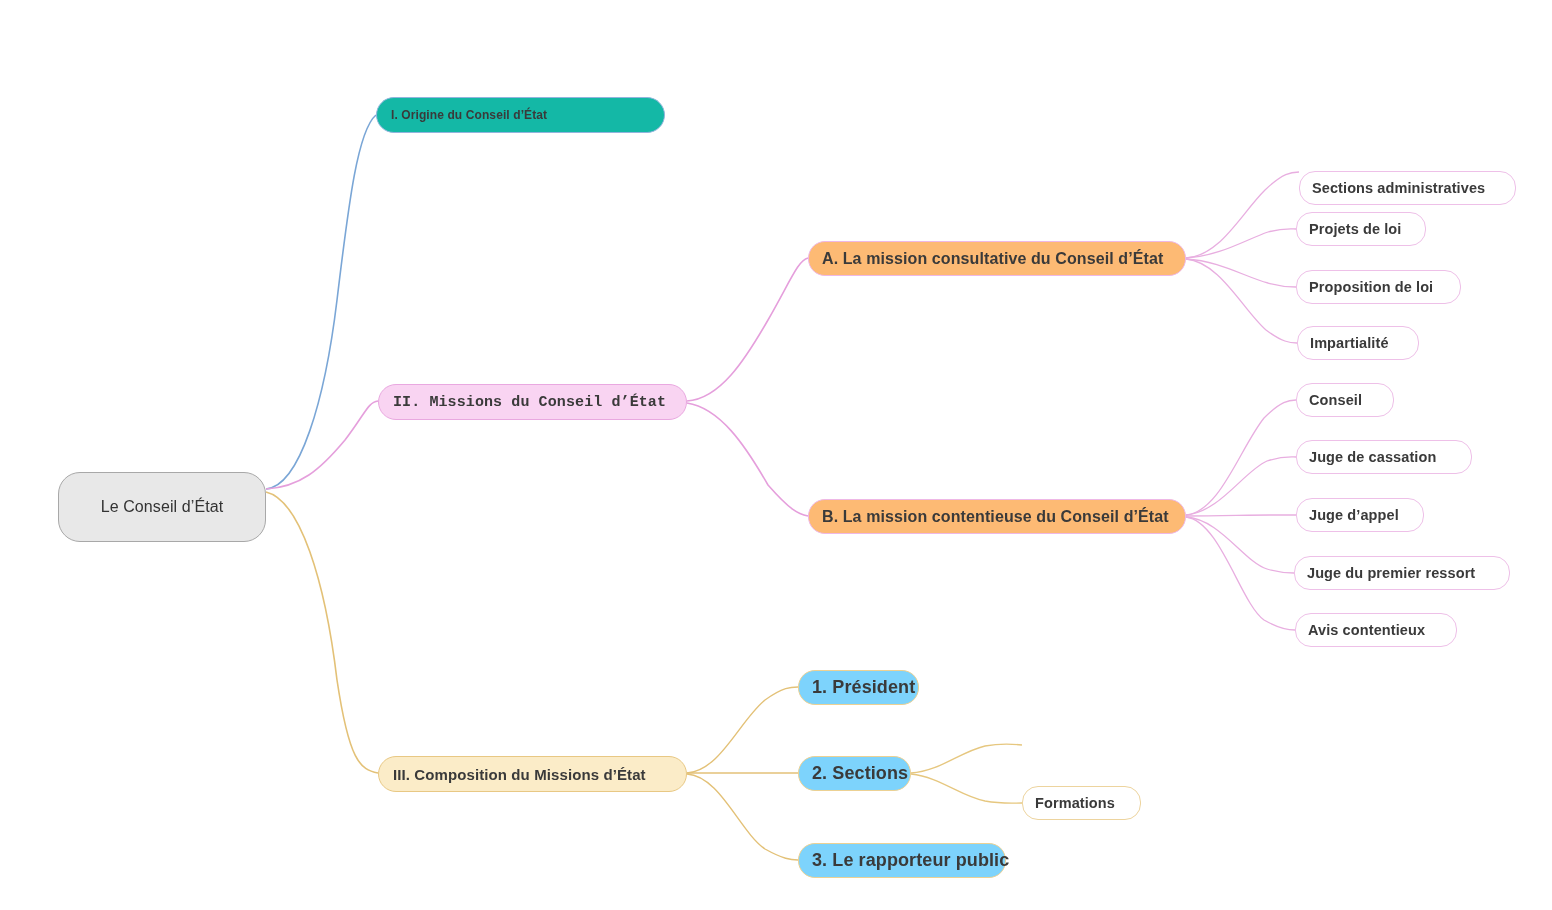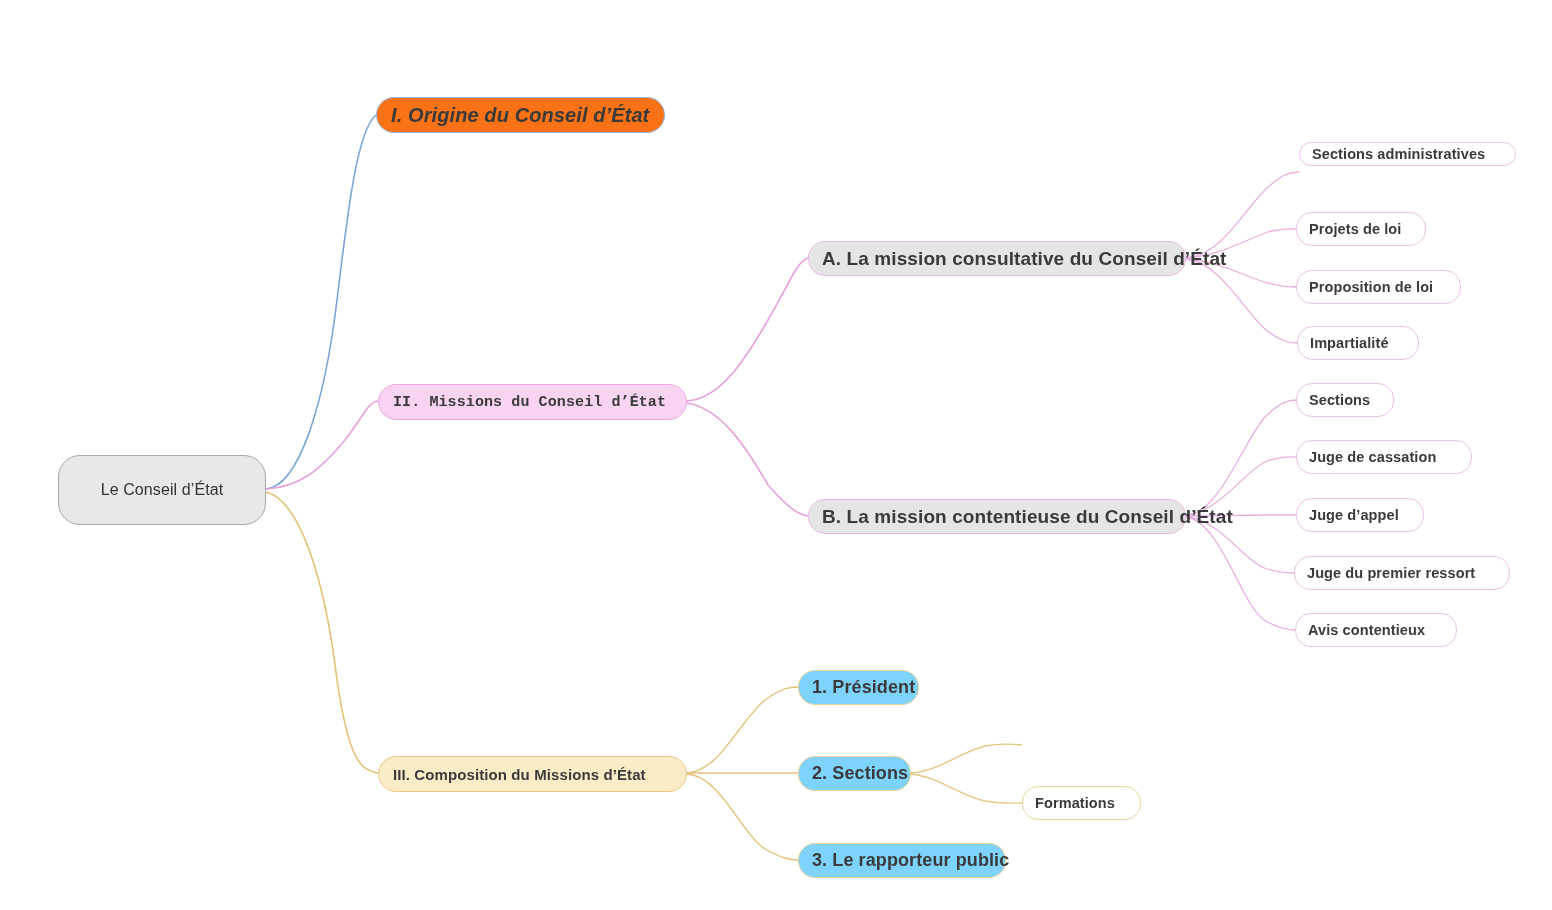--- a/index.html
+++ b/index.html
@@ -48,54 +48,54 @@
 
   
   .n-root {
     background: #e8e8e8;
     border-color: #a8a8a8;
     border-radius: 22px;
     color: #333333;
     font-size: 16px;
     font-weight: normal;
     justify-content: center;
+    margin-top: 17px;
   }
 
   
   .n-l1-blue {
-    background: #f97316;
+    background: #14b8a6;
     border-color: #92b4dd;
     border-radius: 18px;
-    font-size: 20px;
+    font-size: 12px;
     padding-left: 14px;
-    font-style: italic;
   }
   
   .n-l1-pink {
     background: #f9d4f2;
     border-color: #e9a8e0;
     border-radius: 18px;
     font-size: 15px;
     padding-left: 14px;
   }
   
   .n-l1-orange {
     background: #fbecc8;
     border-color: #e8c884;
     border-radius: 18px;
     font-size: 15px;
     padding-left: 14px;
   }
 
   
   .n-l2-pink {
-    background: #e5e5e5;
+    background: #fdba74;
     border-color: #eeb8e6;
     border-radius: 17px;
-    font-size: 19px;
+    font-size: 16px;
     padding-left: 13px;
   }
   
   .n-l2-orange {
     background: #7dd3fc;
     border-color: #ecd193;
     border-radius: 17px;
     font-size: 18px;
     padding-left: 13px;
   }
@@ -169,35 +169,35 @@
   </div>
 
   <div class="node n-l2-pink" style="left:808px; top:241px; width:378px; height:35px;">
     <span class="node-label">A. La mission consultative du Conseil d’État</span>
   </div>
 
   <div class="node n-l2-pink" style="left:808px; top:499px; width:378px; height:35px;">
     <span class="node-label">B. La mission contentieuse du Conseil d’État</span>
   </div>
 
-  <div class="node n-l3-pink" style="left:1299px; top:142px; width:217px; height:24px;">
+  <div class="node n-l3-pink" style="left:1299px; top:171px; width:217px; height:34px;">
     <span class="node-label">Sections administratives</span>
   </div>
   <div class="node n-l3-pink" style="left:1296px; top:212px; width:130px; height:34px;">
     <span class="node-label">Projets de loi</span>
   </div>
   <div class="node n-l3-pink" style="left:1296px; top:270px; width:165px; height:34px;">
     <span class="node-label">Proposition de loi</span>
   </div>
   <div class="node n-l3-pink" style="left:1297px; top:326px; width:122px; height:34px;">
     <span class="node-label">Impartialité</span>
   </div>
 
   <div class="node n-l3-pink" style="left:1296px; top:383px; width:98px; height:34px;">
-    <span class="node-label">Sections</span>
+    <span class="node-label">Conseil</span>
   </div>
   <div class="node n-l3-pink" style="left:1296px; top:440px; width:176px; height:34px;">
     <span class="node-label">Juge de cassation</span>
   </div>
   <div class="node n-l3-pink" style="left:1296px; top:498px; width:128px; height:34px;">
     <span class="node-label">Juge d’appel</span>
   </div>
   <div class="node n-l3-pink" style="left:1294px; top:556px; width:216px; height:34px;">
     <span class="node-label">Juge du premier ressort</span>
   </div>

